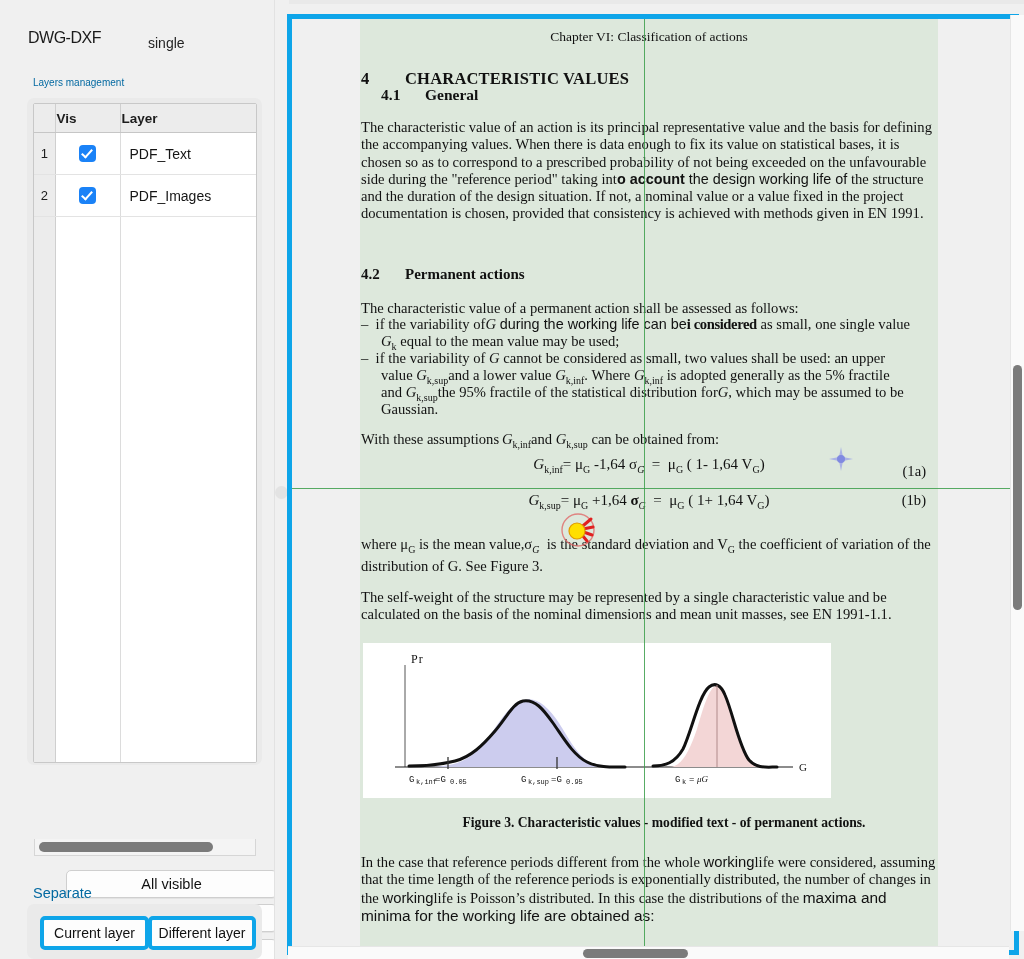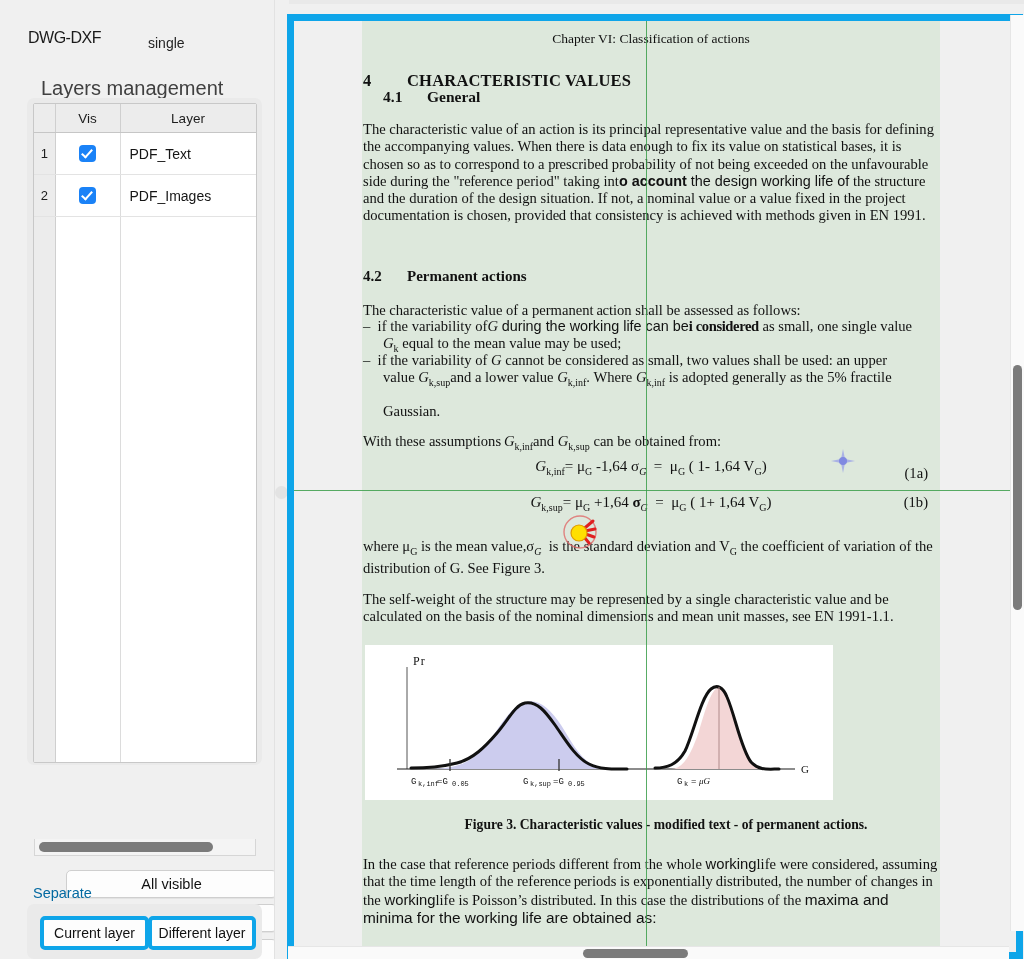--- a/index.html
+++ b/index.html
@@ -19,42 +19,42 @@
   #app-title{
     position:absolute;left:28px;top:29px;
     font-size:16px;color:#1b1b1b;letter-spacing:-0.5px;
   }
   #mode-label{
     position:absolute;left:148px;top:35px;
     font-size:14px;color:#242424;
   }
   #layers-caption{
     position:absolute;left:33px;top:77px;
-    font-size:20px;color:#404040;margin-left:8px;
+    font-size:10px;color:#0369a1;
   }
   #layers-group{
     position:absolute;left:27px;top:98px;width:235px;height:667px;
     background:#eaeaea;border-radius:7px;
   }
   #table-wrap{
     position:absolute;left:6px;top:5px;width:222px;height:658px;
     background:#fdfdfd;border:1px solid #c8c8c8;border-radius:2px;
     overflow:hidden;
   }
   table.layers{
     border-collapse:collapse;width:222px;table-layout:fixed;
     font-size:13.5px;color:#111;
   }
   table.layers col.c-idx{width:21px;}
   table.layers col.c-vis{width:65px;}
   table.layers col.c-lay{width:136px;}
   table.layers thead th{
-    background:#ececec;height:26px;font-weight:400;font-size:13.5px;
+    background:#ececec;height:26px;font-weight:700;font-size:13.5px;
     color:#1d1d1d;border-right:1px solid #cfcfcf;border-bottom:1px solid #c6c6c6;
-    text-align:center;
+    text-align:left;
   }
   table.layers thead th.corner{background:#ececec;border-right:1px solid #cfcfcf;}
   table.layers tbody td{
     height:39px;background:#ffffff;border-bottom:1px solid #e3e3e3;
     border-right:1px solid #dcdcdc;
   }
   table.layers tbody td.idx{
     background:#ececec;text-align:center;color:#1d1d1d;font-size:13px;
     border-right:1px solid #cfcfcf;
   }
@@ -111,21 +111,21 @@
     background:#f0f0f0;border-left:1px solid #e2e2e2;
   }
   #splitter-handle{
     position:absolute;left:275px;top:486px;width:13px;height:13px;
     border-radius:50%;background:#e3e3e3;
   }
 
   
   #canvas-outer{
     position:absolute;left:287px;top:14px;width:722px;height:931px;
-    background:#f0f0f0;border:7px solid #0ea5e9;overflow:hidden;
+    background:#f0f0f0;border:5px solid #0ea5e9;overflow:hidden;
   }
   #page{
     position:absolute;left:68px;top:0px;width:578px;height:931px;
     background:#dde8dc;
   }
   #page-inner{
     position:absolute;left:0;top:0;width:578px;height:931px;
     font-family:"Liberation Serif", serif;color:#111;
   }
   .doc{position:absolute;left:0;font-family:"Liberation Serif", serif;}
@@ -279,20 +279,21 @@
 
         <div class="doc h2b" style="top:247px;"><span style="display:inline-block;width:44px;">4.2</span><span>Permanent actions</span></div>
 
         <div class="doc para" style="top:281px;">The characteristic value of a permanen<span class="sq">t&nbsp;a</span>ction shall be assessed as follows:</div>
 
         <div class="doc para" style="top:297px;width:560px;">–&nbsp;&nbsp;if the variability of<span class="ital">G</span> <span class="sans">during the working life can be</span><span class="sq" style="font-weight:bold;">i&nbsp;considered</span> as small, one single value</div>
         <div class="doc para" style="top:314px;left:21px;width:540px;"><span class="ital">G</span><sub>k</sub> equal to the mean value may be used;</div>
 
         <div class="doc para" style="top:331px;width:560px;">–&nbsp;&nbsp;if the variability of <span class="ital">G</span> cannot be considered as small,&nbsp;two values shall be used: an upper</div>
         <div class="doc para" style="top:348px;left:21px;width:545px;">value <span class="ital">G</span><sub>k,sup</sub>and a lower value <span class="ital">G</span><sub>k,inf</sub>. Where <span class="ital">G</span><sub>k,inf</sub> is adopted generally as the 5% fractile</div>
+        <div class="doc para" style="top:365px;left:21px;width:545px;">and <span class="ital">G</span><sub>k,sup</sub>the 95% fractile of the s<span class="sq">ta</span>tistical distribution for<span class="ital">G</span>, which may be assumed to be</div>
         <div class="doc para" style="top:382px;left:21px;">Gaussian.</div>
 
         <div class="doc para" style="top:412px;">With these assumption<span class="sq">s&nbsp;</span><span class="ital">G</span><sub>k,inf</sub>and <span class="ital">G</span><sub>k,sup</sub> can be obtained from:</div>
 
         <div class="doc formula" style="top:437px;"><span class="ital">G</span><sub>k,inf</sub>= μ<sub>G</sub> -1,64 σ<sub><span class="ital">G</span></sub> &nbsp;= &nbsp;μ<sub>G</sub> ( 1- 1,64 V<sub>G</sub>)</div>
         <div class="eqnum" style="top:444px;">(1a)</div>
 
         <div class="doc formula" style="top:473px;"><span class="ital">G</span><sub>k,sup</sub>= μ<sub>G</sub> +1,64 <b>σ</b><sub><span class="ital">G</span></sub> &nbsp;= &nbsp;μ<sub>G</sub> ( 1+ 1,64 V<sub>G</sub>)</div>
         <div class="eqnum" style="top:473px;">(1b)</div>
 

